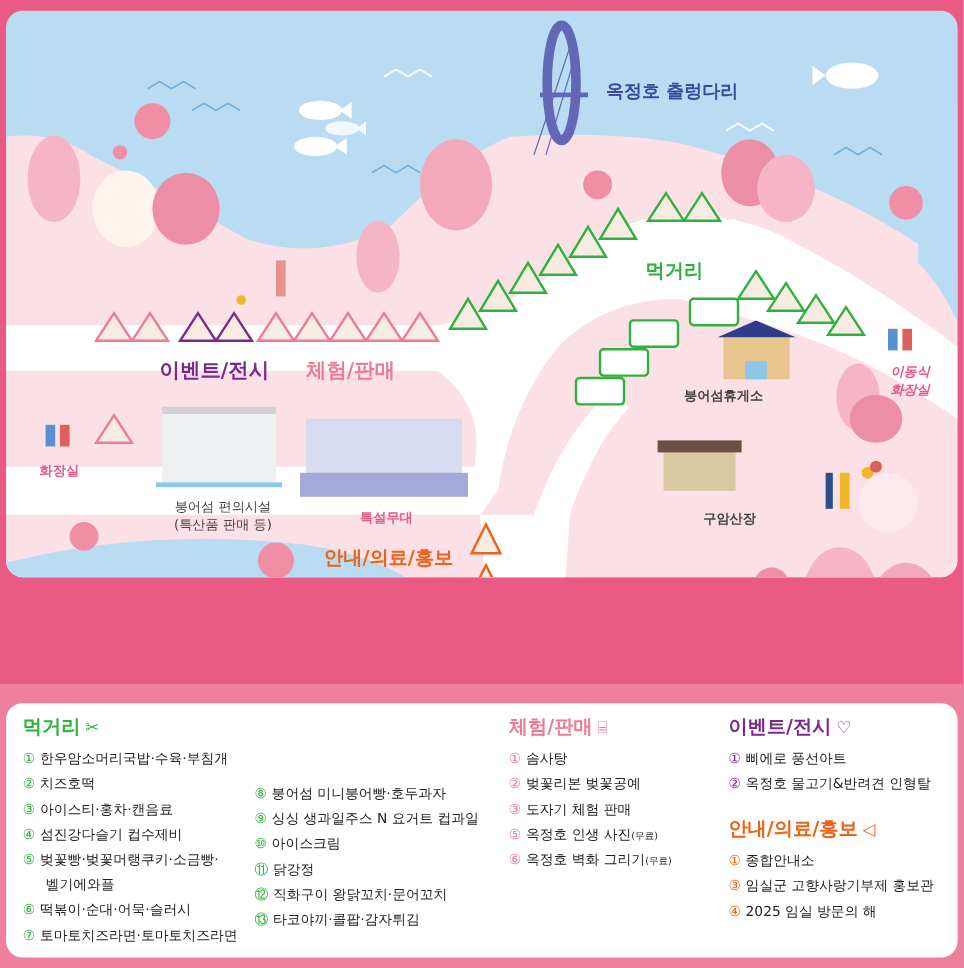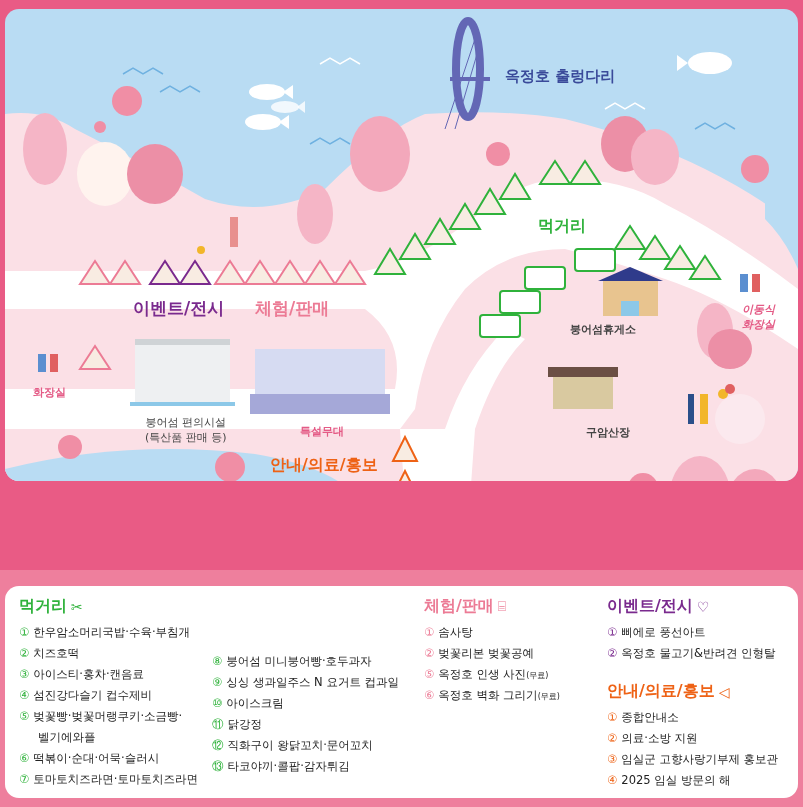--- a/index.html
+++ b/index.html
@@ -280,20 +280,21 @@
     </ul>
   </div>
   <div class="col c-exp">
     <h3>
         <span>체험/판매</span>
         <span class="icon-glyph">⌸</span>
       </h3>
     <ul>
       <li><span class="n">①</span><span>솜사탕</span></li>
       <li><span class="n">②</span><span>벚꽃리본 벚꽃공예</span></li>
+      <li><span class="n">③</span><span>도자기 체험 판매</span></li>
       <li><span class="n">⑤</span><span>옥정호 인생 사진</span><span class="free">(무료)</span></li>
       <li><span class="n">⑥</span><span>옥정호 벽화 그리기</span><span class="free">(무료)</span></li>
     </ul>
   </div>
   <div class="col c-event">
     <h3>
         <span>이벤트/전시</span>
         <span class="icon-glyph">♡</span>
       </h3>
     <ul>
@@ -301,18 +302,17 @@
       <li><span class="n">②</span><span>옥정호 물고기&amp;반려견 인형탈</span></li>
     </ul>
   </div>
   <div class="col c-info">
     <h3>
         <span>안내/의료/홍보</span>
         <span class="icon-glyph">◁</span>
       </h3>
     <ul>
       <li><span class="n">①</span><span>종합안내소</span></li>
-      <li><span class="n">②</span><span>의료·소방 지원</span></li>
       <li><span class="n">③</span><span>임실군 고향사랑기부제 홍보관</span></li>
       <li><span class="n">④</span><span>2025 임실 방문의 해</span></li>
     </ul>
   </div>
 </div>
 
 </body></html>

